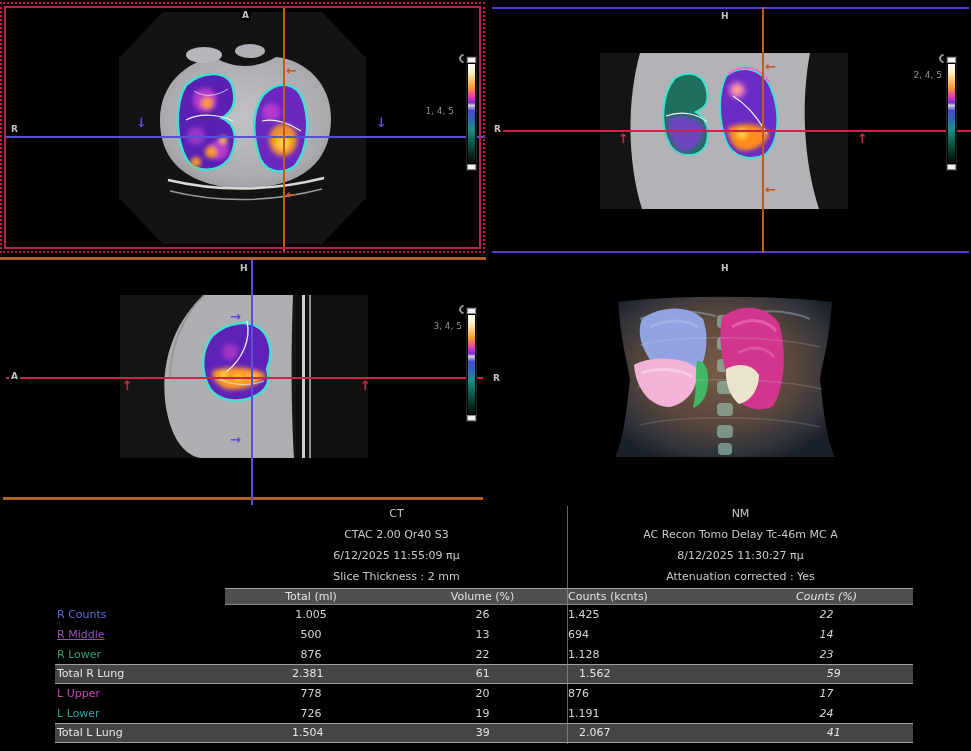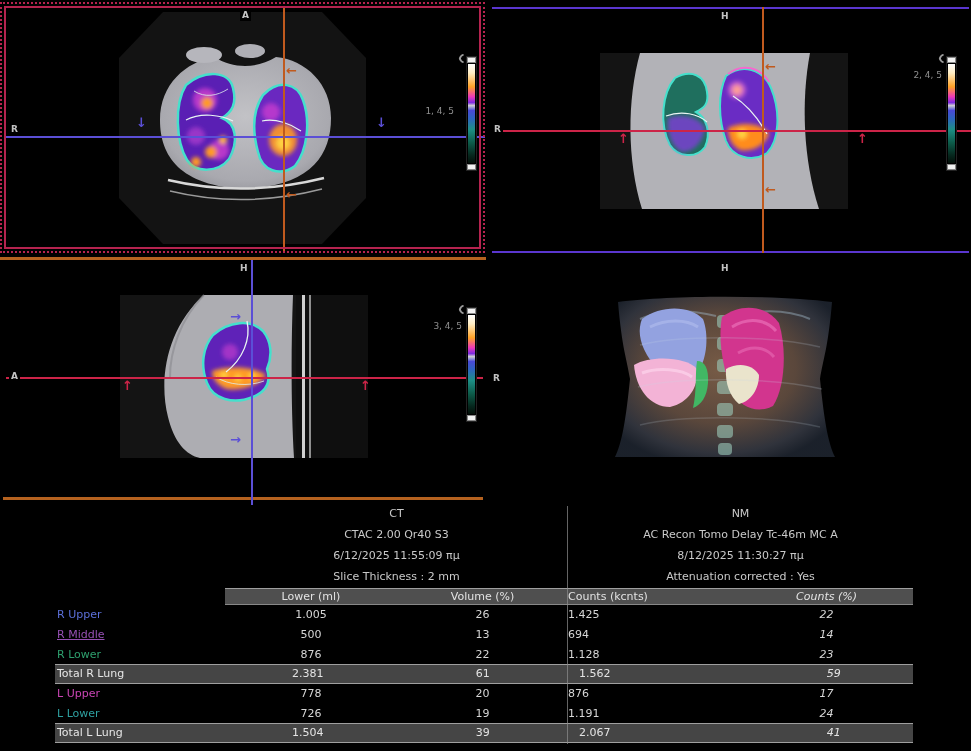--- a/index.html
+++ b/index.html
@@ -240,29 +240,29 @@
     <div>Slice Thickness : 2 mm</div>
   </div>
   <div class="sec sec-nm">
     <div>NM</div>
     <div>AC Recon Tomo Delay Tc-46m MC A</div>
     <div>8/12/2025 11:30:27 πμ</div>
     <div>Attenuation corrected : Yes</div>
   </div>
 
   <div class="colhead">
-    <div class="c1">Lower (ml)</div>
+    <div class="c1">Total (ml)</div>
     <div class="c2">Volume (%)</div>
     <div class="c3">Counts (kcnts)</div>
     <div class="c4">Counts (%)</div>
   </div>
 
   <div class="rows">
     <div class="trow">
-      <div class="lab" style="color: rgb(91, 111, 216);">R Upper</div>
+      <div class="lab" style="color: rgb(91, 111, 216);">R Counts</div>
       <div class="c1">1.005</div>
       <div class="c2">26</div>
       <div class="c3">1.425</div>
       <div class="c4">22</div>
     </div>
     <div class="trow">
       <div class="lab" style="color: rgb(150, 80, 180); text-decoration: underline;">R Middle</div>
       <div class="c1">500</div>
       <div class="c2">13</div>
       <div class="c3">694</div>

